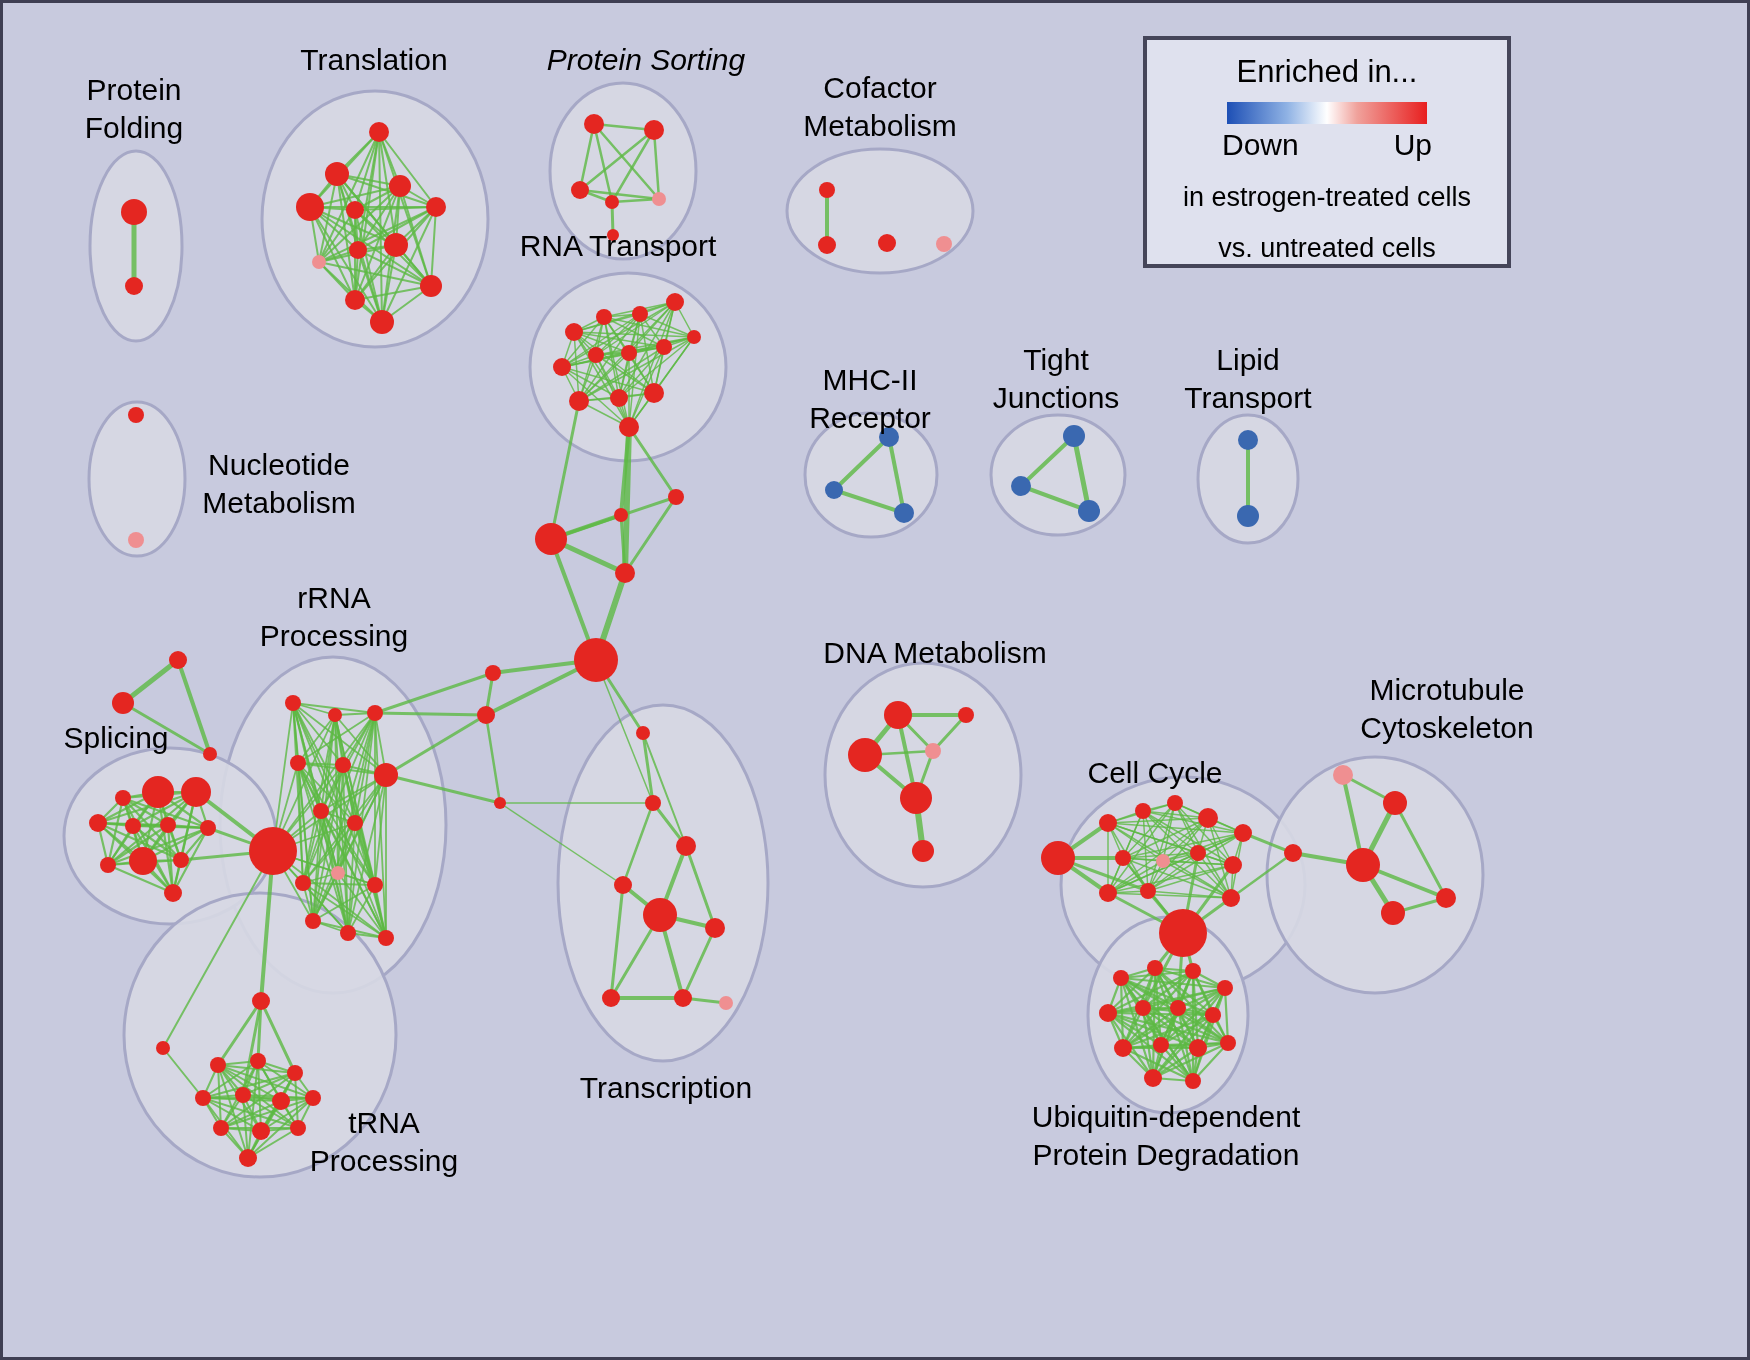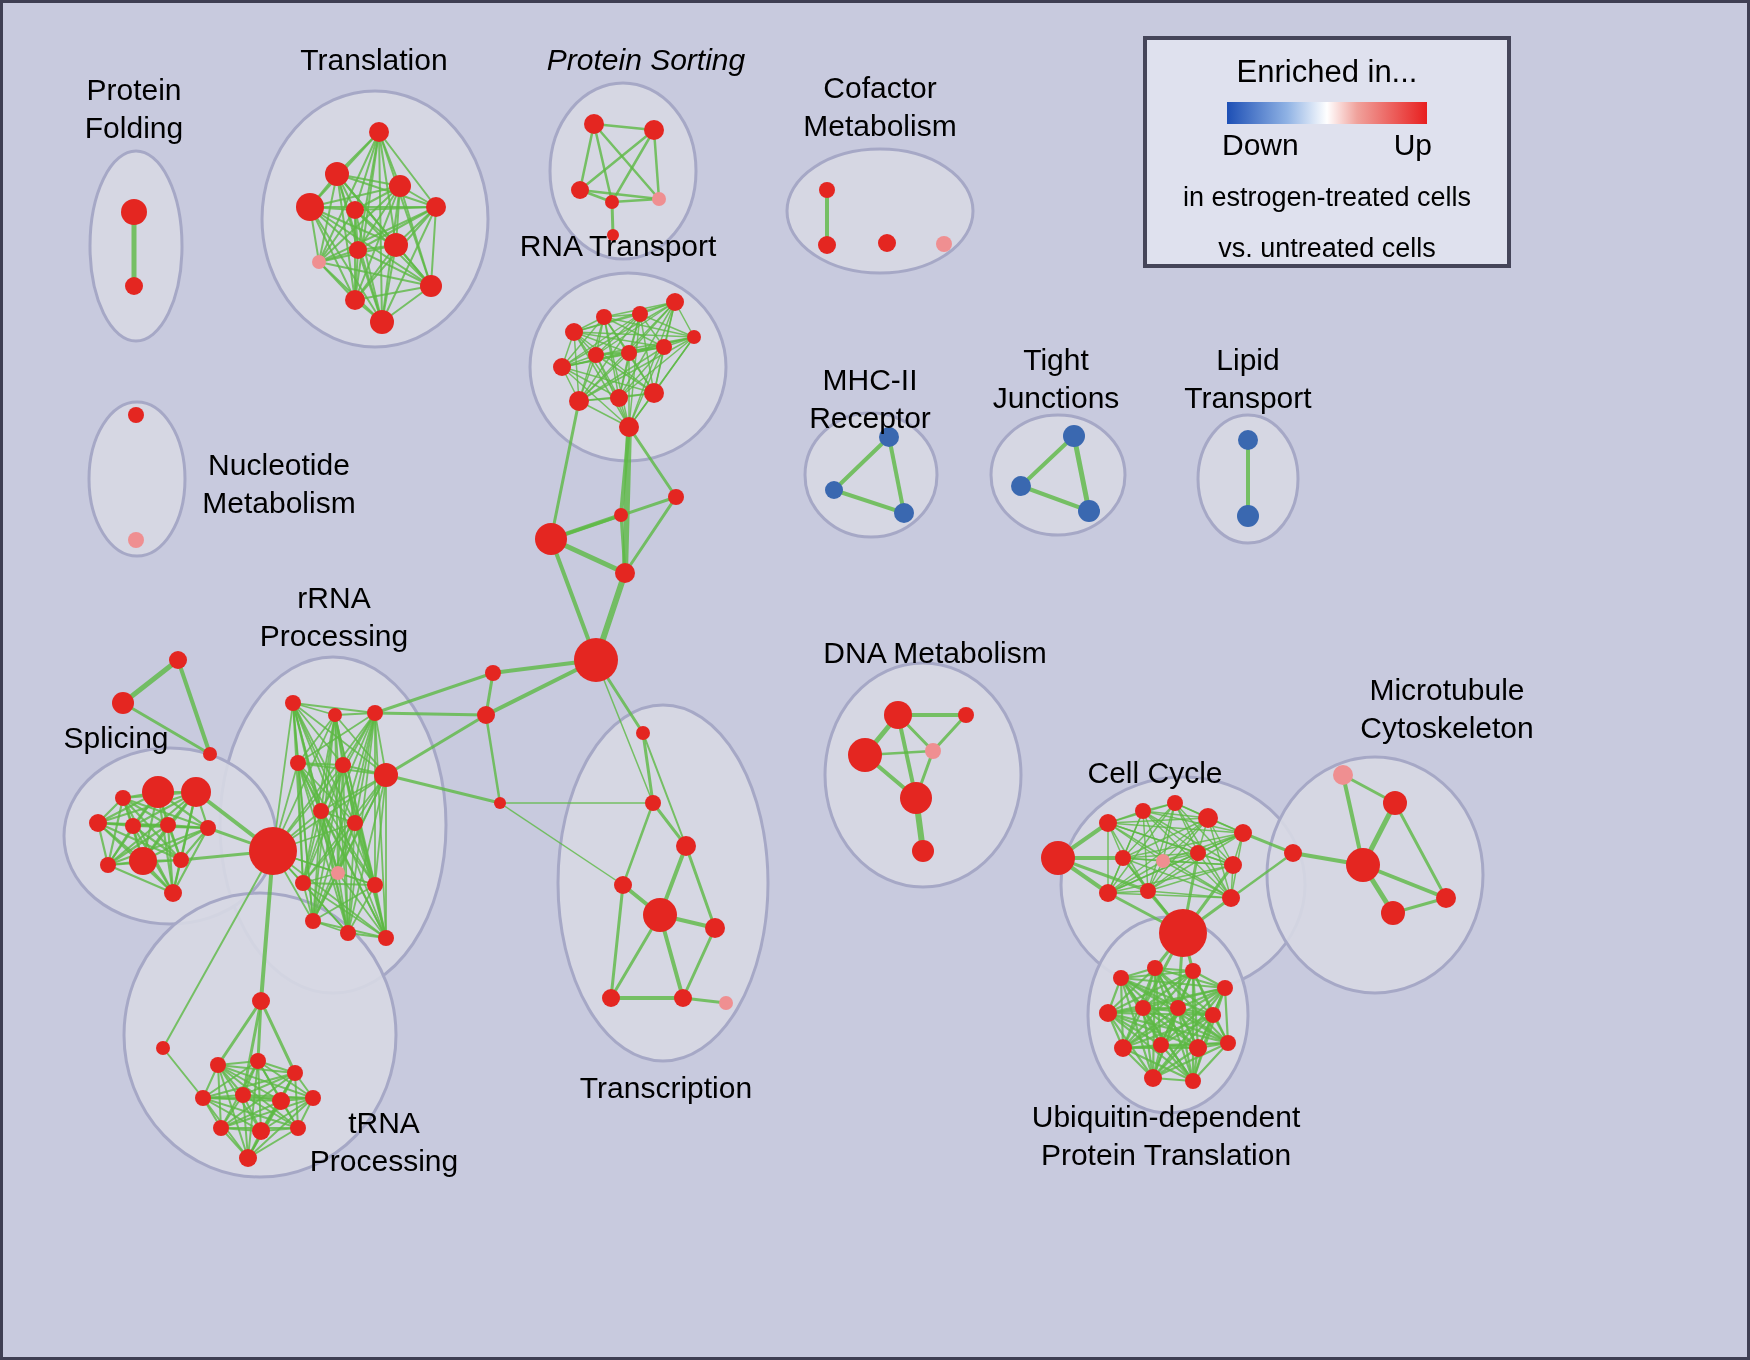--- a/index.html
+++ b/index.html
@@ -855,14 +855,14 @@
 Processing</div>
     <div class="cluster-label" style="left: 113px; top: 716px;">Splicing</div>
     <div class="cluster-label" style="left: 381px; top: 1101px;">tRNA
 Processing</div>
     <div class="cluster-label" style="left: 663px; top: 1066px;">Transcription</div>
     <div class="cluster-label" style="left: 932px; top: 631px;">DNA Metabolism</div>
     <div class="cluster-label" style="left: 1152px; top: 751px;">Cell Cycle</div>
     <div class="cluster-label" style="left: 1400px; top: 668px; margin-left: 44px;">Microtubule
 Cytoskeleton</div>
     <div class="cluster-label" style="left: 1163px; top: 1095px;">Ubiquitin-dependent
-Protein Translation</div>
+Protein Degradation</div>
   </div>
 
 </body></html>

